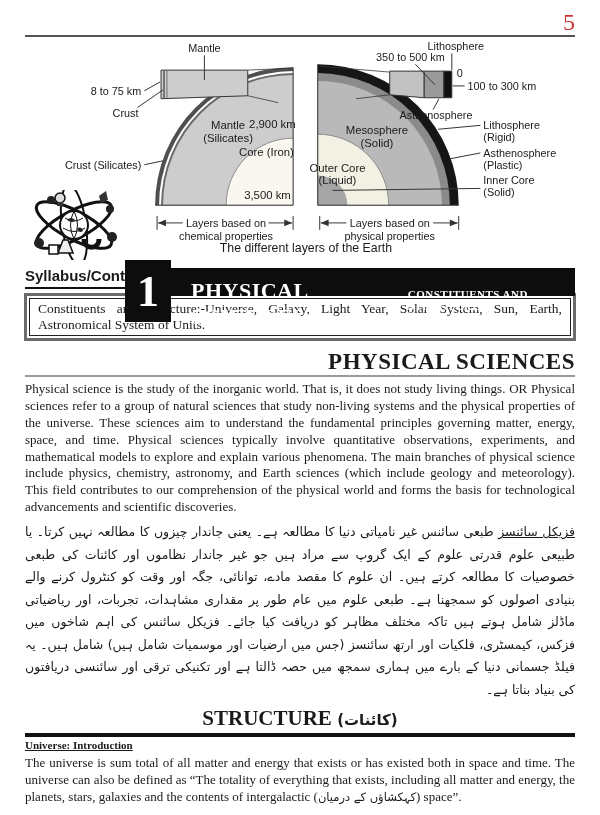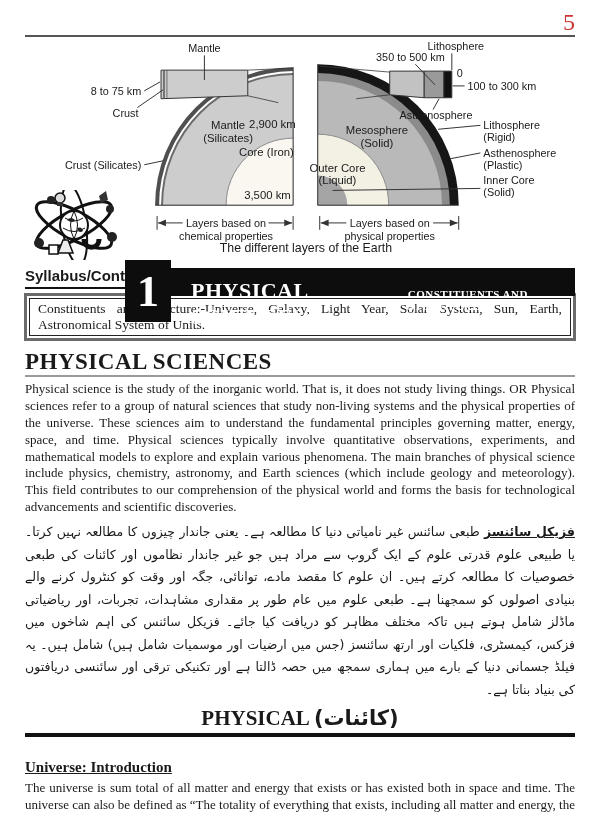--- a/index.html
+++ b/index.html
@@ -29,32 +29,32 @@
                font-family:"Liberation Serif",serif; }
   .title-main { font-size:22px; font-weight:bold; letter-spacing:0.5px; }
   .title-sub { font-size:11px; font-weight:bold; letter-spacing:0.5px; }
   .thick-bar { height:9px; background:#000; margin-top:2px; }
   
   .syllabus-h { font-family:"Liberation Sans",sans-serif; font-weight:bold; font-size:15px;
                 padding:5px 0 3px; border-bottom:2px solid #111; }
   .content-box { margin:9px 4px 4px; border:1px solid #222; padding:2px 8px;
                  box-shadow:0 0 0 2px #fff, 0 0 0 5px #6b6b6b; font-size:13.5px; text-align:justify; }
   
-  .ps-heading { text-align:left; font-size:23px; font-weight:bold; margin-top:9px; letter-spacing:0.5px; }
+  .ps-heading { text-align:right; font-size:23px; font-weight:bold; margin-top:9px; letter-spacing:0.5px; }
   .rule-thick { height:4px; background:#1a1a1a; border-bottom:2px solid #9a9a9a; }
   .dbl-rule { border-top:2px solid #111; height:4px; border-bottom:2px solid #111; }
   
   .para { font-size:13px; line-height:1.3; text-align:justify; margin-top:4px; }
   .para b { font-weight:normal; }
   .urdu { direction:rtl; font-family:"DejaVu Sans", sans-serif; font-size:12.5px;
           line-height:1.8; text-align:justify; margin-top:5px; }
-  .urdu .lead { font-weight:bold; text-decoration:underline; }
+  .urdu .lead { font-weight:normal; text-decoration:underline; }
   .uni-heading { text-align:center; font-size:21px; font-weight:bold; margin-top:5px; padding-bottom:2px; }
-  .uni-heading .ur { font-family:"DejaVu Sans",sans-serif; font-size:21px; }
-  .intro-h { font-size:15px; font-weight:bold; text-decoration:underline; margin-top:22px; }
+  .uni-heading .ur { font-family:"DejaVu Sans",sans-serif; font-size:15px; }
+  .intro-h { font-size:11px; font-weight:bold; text-decoration:underline; margin-top:2px; }
   .inline-ur { font-family:"DejaVu Sans",sans-serif; font-size:11.5px;margin-top:24px; }
 </style>
 </head>
 <body>
 
 <div class="page">
 
   <div class="hdr">
     <span class="hdr-num">5</span>
   </div>
@@ -186,20 +186,20 @@
   <div class="syllabus-h">Syllabus/Contents</div>
   <div class="content-box">Constituents and Structure:-Universe, Galaxy, Light Year, Solar System, Sun, Earth, Astronomical System of Units.</div>
 
   <div class="ps-heading">PHYSICAL SCIENCES</div>
   <div class="rule-thick"></div>
 
   <p class="para"><span>Physical science is the study of the inorganic world. That is, it does not study living things. </span><b>OR</b><span> Physical sciences refer to a group of natural sciences that study non-living systems and the physical properties of the universe. These sciences aim to understand the fundamental principles governing matter, energy, space, and time. Physical sciences typically involve quantitative observations, experiments, and mathematical models to explore and explain various phenomena. The main branches of physical science include physics, chemistry, astronomy, and Earth sciences (which include geology and meteorology). This field contributes to our comprehension of the physical world and forms the basis for technological advancements and scientific discoveries.</span></p>
 
   <p class="urdu"><span class="lead">فزیکل سائنسز</span><span> طبعی سائنس غیر نامیاتی دنیا کا مطالعہ ہے۔ یعنی جاندار چیزوں کا مطالعہ نہیں کرتا۔ یا طبیعی علوم قدرتی علوم کے ایک گروپ سے مراد ہیں جو غیر جاندار نظاموں اور کائنات کی طبعی خصوصیات کا مطالعہ کرتے ہیں۔ ان علوم کا مقصد مادے، توانائی، جگہ اور وقت کو کنٹرول کرنے والے بنیادی اصولوں کو سمجھنا ہے۔ طبعی علوم میں عام طور پر مقداری مشاہدات، تجربات، اور ریاضیاتی ماڈلز شامل ہوتے ہیں تاکہ مختلف مظاہر کو دریافت کیا جائے۔ فزیکل سائنس کی اہم شاخوں میں فزکس، کیمسٹری، فلکیات اور ارتھ سائنسز (جس میں ارضیات اور موسمیات شامل ہیں) شامل ہیں۔ یہ فیلڈ جسمانی دنیا کے بارے میں ہماری سمجھ میں حصہ ڈالتا ہے اور تکنیکی ترقی اور سائنسی دریافتوں کی بنیاد بناتا ہے۔</span></p>
 
-  <div class="uni-heading"><span>PHYSICAL</span> <span class="ur" dir="rtl">(کائنات)</span></div>
+  <div class="uni-heading"><span>STRUCTURE</span> <span class="ur" dir="rtl">(کائنات)</span></div>
   <div class="dbl-rule"></div>
 
   <div class="intro-h">Universe: Introduction</div>
 
   <p class="para"><span>The universe is sum total of all matter and energy that exists or has existed both in space and time. The universe can also be defined as “The totality of everything that exists, including all matter and energy, the planets, stars, galaxies and the contents of intergalactic (</span><span class="inline-ur" dir="rtl">کہکشاؤں کے درمیان</span><span>) space”.</span></p>
 
 </div>
 
 </body></html>

